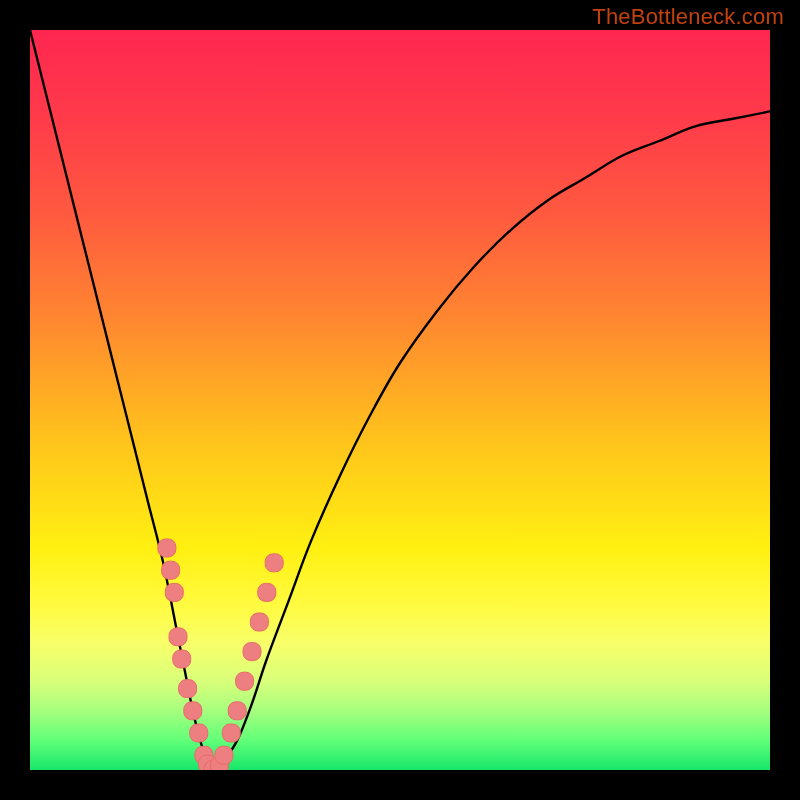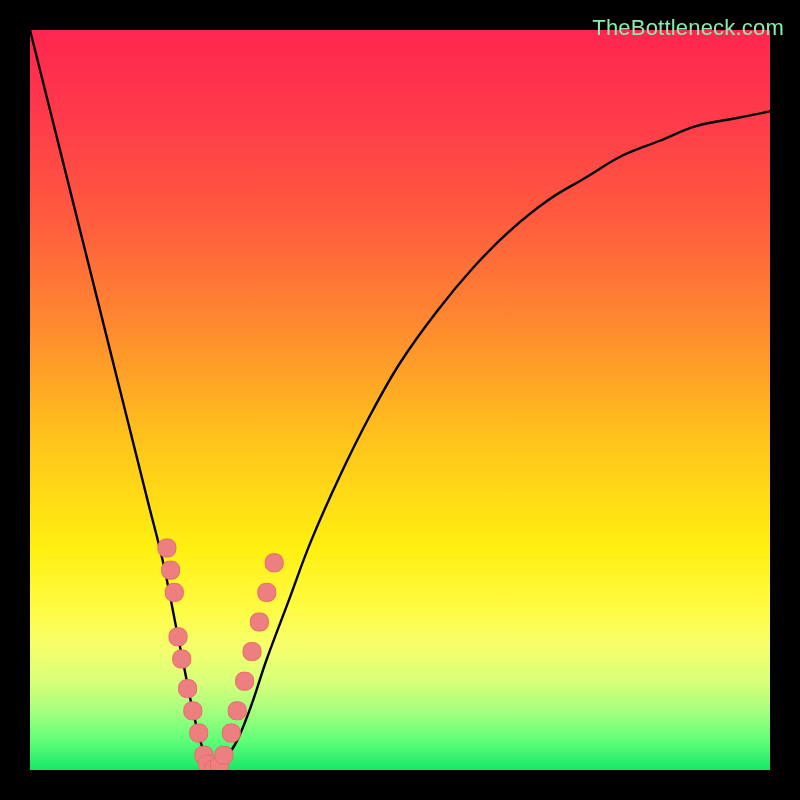--- a/index.html
+++ b/index.html
@@ -71,15 +71,15 @@
           <rect x="198.20" y="671.80" width="18.00" height="18.00" rx="7.65" ry="7.65" fill="#ee7f80" stroke="#e86a6b" stroke-width="1"></rect>
           <rect x="205.60" y="642.20" width="18.00" height="18.00" rx="7.65" ry="7.65" fill="#ee7f80" stroke="#e86a6b" stroke-width="1"></rect>
           <rect x="213.00" y="612.60" width="18.00" height="18.00" rx="7.65" ry="7.65" fill="#ee7f80" stroke="#e86a6b" stroke-width="1"></rect>
           <rect x="220.40" y="583.00" width="18.00" height="18.00" rx="7.65" ry="7.65" fill="#ee7f80" stroke="#e86a6b" stroke-width="1"></rect>
           <rect x="227.80" y="553.40" width="18.00" height="18.00" rx="7.65" ry="7.65" fill="#ee7f80" stroke="#e86a6b" stroke-width="1"></rect>
           <rect x="235.20" y="523.80" width="18.00" height="18.00" rx="7.65" ry="7.65" fill="#ee7f80" stroke="#e86a6b" stroke-width="1"></rect>
         </g>
       </svg>
   </div>
 
-  <div class="watermark" id="wm" style="right: 16px; top: 15px; color: #86efac;">TheBottleneck.com</div>
+  <div class="watermark" id="wm" style="right: 16px; top: 4px; color: #c2410c;">TheBottleneck.com</div>
 
 </div>
 
 </body></html>

